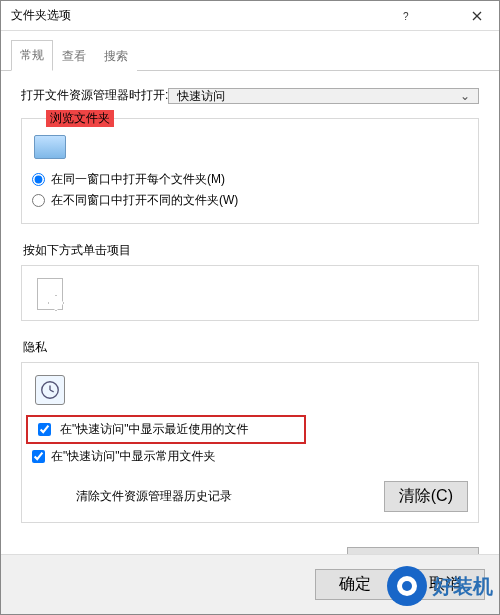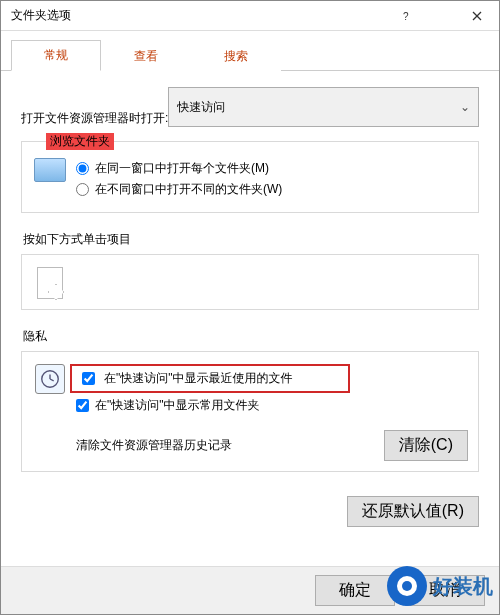--- a/index.html
+++ b/index.html
@@ -38,44 +38,44 @@
   }
   .titlebar .winbtn svg { width: 10px; height: 10px; }
   .tabs {
     display: flex;
     align-items: flex-end;
     padding: 8px 10px 0 10px;
     border-bottom: 1px solid #ccc;
     gap: 0;
   }
   .tab {
-    padding: 6px 32px;
+    padding: 6px 8px;
     border: 1px solid transparent;
     border-bottom: none;
     position: relative;
     top: 1px;
     background: #fff;
-    color: #c2410c;
+    color: #737373;
   }
   .tab.active {
     border-color: #ccc;
     border-bottom: 1px solid #fff;
   }
   .content { padding: 16px 20px 0 20px; }
   .row1 {
     display: flex;
     align-items: flex-end;
     margin-bottom: 14px;
     gap: 0;
   }
   .dropdown {
     flex: 1;
     border: 1px solid #adadad;
     background: #f0f0f0;
-    height: 40px;
+    height: 16px;
     display: flex;
     align-items: center;
     padding: 0 8px;
     justify-content: space-between;
   }
   .dropdown .chev { color: #555; }
   .group {
     border: 1px solid #d9d9d9;
     margin-bottom: 18px;
     padding: 14px 10px 10px 10px;
@@ -86,20 +86,21 @@
     top: -9px;
     left: 24px;
     background: #ef4444;
     padding: 0 4px;
   }
   .section-title { margin: 0 0 6px 2px; }
   .opt-row {
     display: flex;
     align-items: flex-start;
     gap: 8px;
+    flex-direction: column;
   }
   .icon-col {
     width: 36px;
     display: flex;
     justify-content: center;
     padding-top: 2px;
   }
   .opts { flex: 1; }
   .opt {
     display: flex;
@@ -136,21 +137,21 @@
     font-family: inherit;
     font-size: 16px;
   }
   .restore-row {
     display:flex; justify-content:flex-end;
     padding: 6px 20px 0 16px;
   }
   .bottom-bar {
     position:absolute;
     bottom:0; left:0; right:0;
-    height: 48px;
+    height: 60px;
     border-top: 1px solid #ddd;
     background:#f0f0f0;
     display:flex;
     align-items:center;
     justify-content:flex-end;
     gap: 10px;
     padding-right: 14px;
   }
   .folder-icon {
     width:32px;height:24px;

